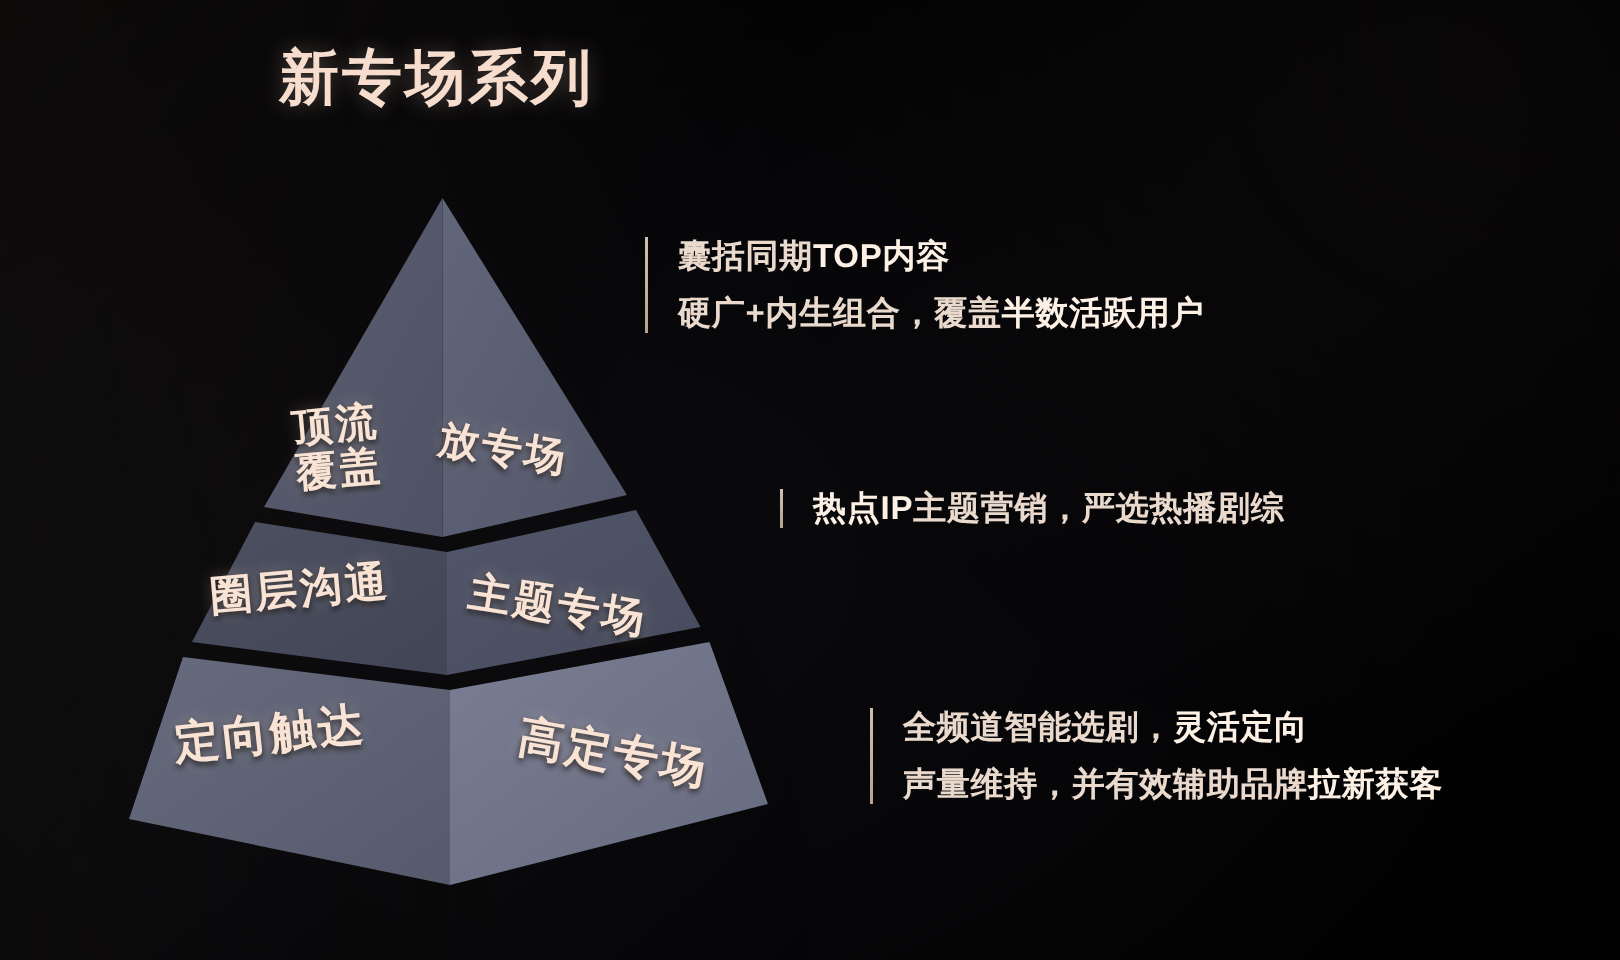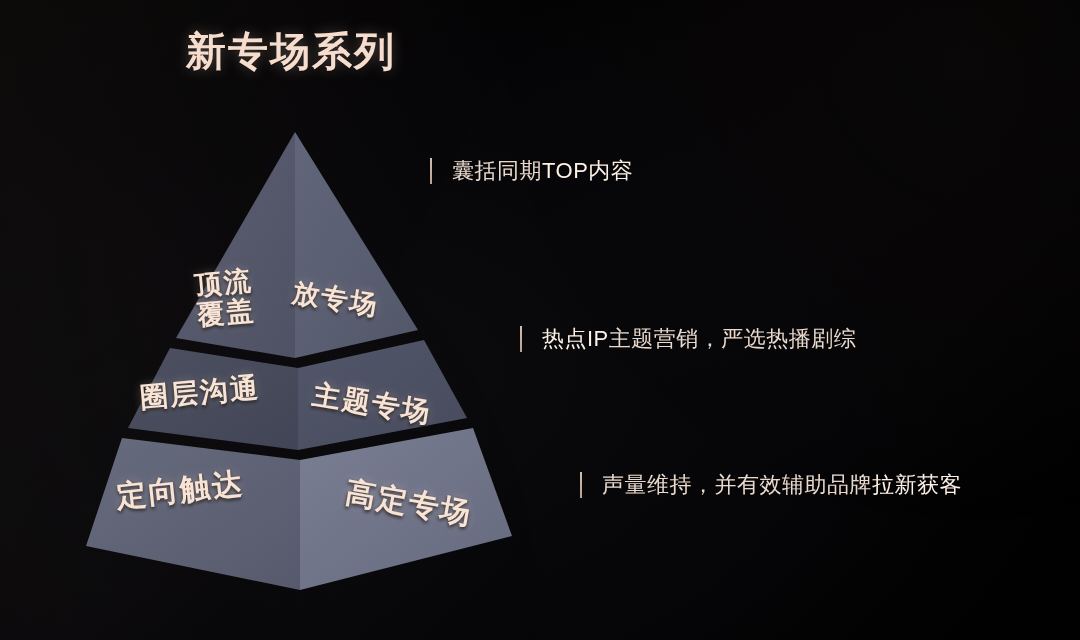--- a/index.html
+++ b/index.html
@@ -92,24 +92,24 @@
     content: "";
     position: absolute;
     left: 0;
     top: 6px;
     bottom: 6px;
     width: 2px;
     background: linear-gradient(180deg, #e6d3c4 0%, #cbb4a3 100%);
     opacity: .9;
   }
   .callout .b {
-    font-weight: 400;
+    font-weight: 700;
     color: #fdf1e6;
   }
-  .callout .n { font-weight: 400; }
+  .callout .n { font-weight: 700; }
 
   #callout-1 { left: 430px; top: 152px; }
   #callout-2 { left: 520px; top: 320px; }
   #callout-3 { left: 580px; top: 466px; }
 </style>
 </head>
 <body>
 
 <div id="slide">
   <div class="bg-noise"></div>
@@ -167,20 +167,22 @@
   <div class="face-label lbl-t1-right">放专场</div>
 
   <div class="face-label lbl-t2-left">圈层沟通</div>
   <div class="face-label lbl-t2-right">主题专场</div>
 
   <div class="face-label lbl-t3-left">定向触达</div>
   <div class="face-label lbl-t3-right">高定专场</div>
 
   <div class="callout" id="callout-1">
       <div><span class="n">囊括同期</span><span class="b">TOP内容</span></div>
+      <div><span class="n">硬广+内生组合，覆盖</span><span class="b">半数活跃用户</span></div>
     </div>
   <div class="callout" id="callout-2">
       <div><span class="b">热点IP</span><span class="n">主题营销，严选热播剧综</span></div>
     </div>
   <div class="callout" id="callout-3">
+      <div><span class="n">全频道智能选剧，</span><span class="b">灵活定向</span></div>
       <div><span class="n">声量维持，并有效辅助品牌</span><span class="b">拉新获客</span></div>
     </div>
 </div>
 
 </body></html>

